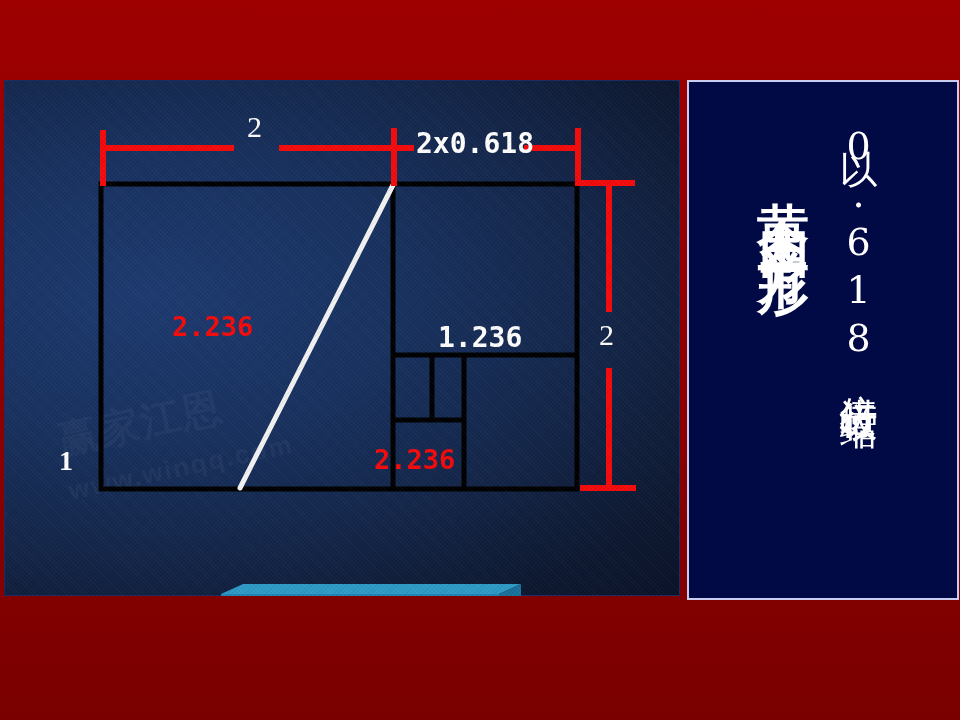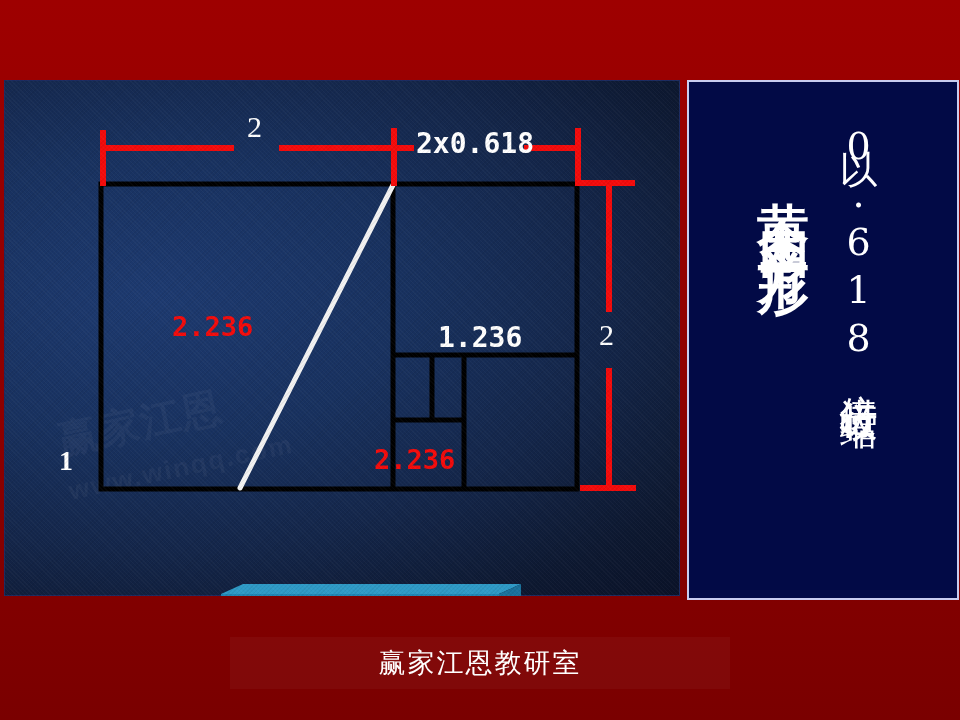--- a/index.html
+++ b/index.html
@@ -250,17 +250,14 @@
     </div>
   </div>
 
   <div id="side-panel">
     <div id="side-inner">
       <div class="vcol" id="vcol-right">以0.618倍进行收缩</div>
       <div class="vcol" id="vcol-left">黄金四方形</div>
     </div>
   </div>
 
-  <div id="footer-plate">
-    <div id="footer-text">赢家江恩教研室</div>
-  </div>
 
 </div>
 
 </body></html>

